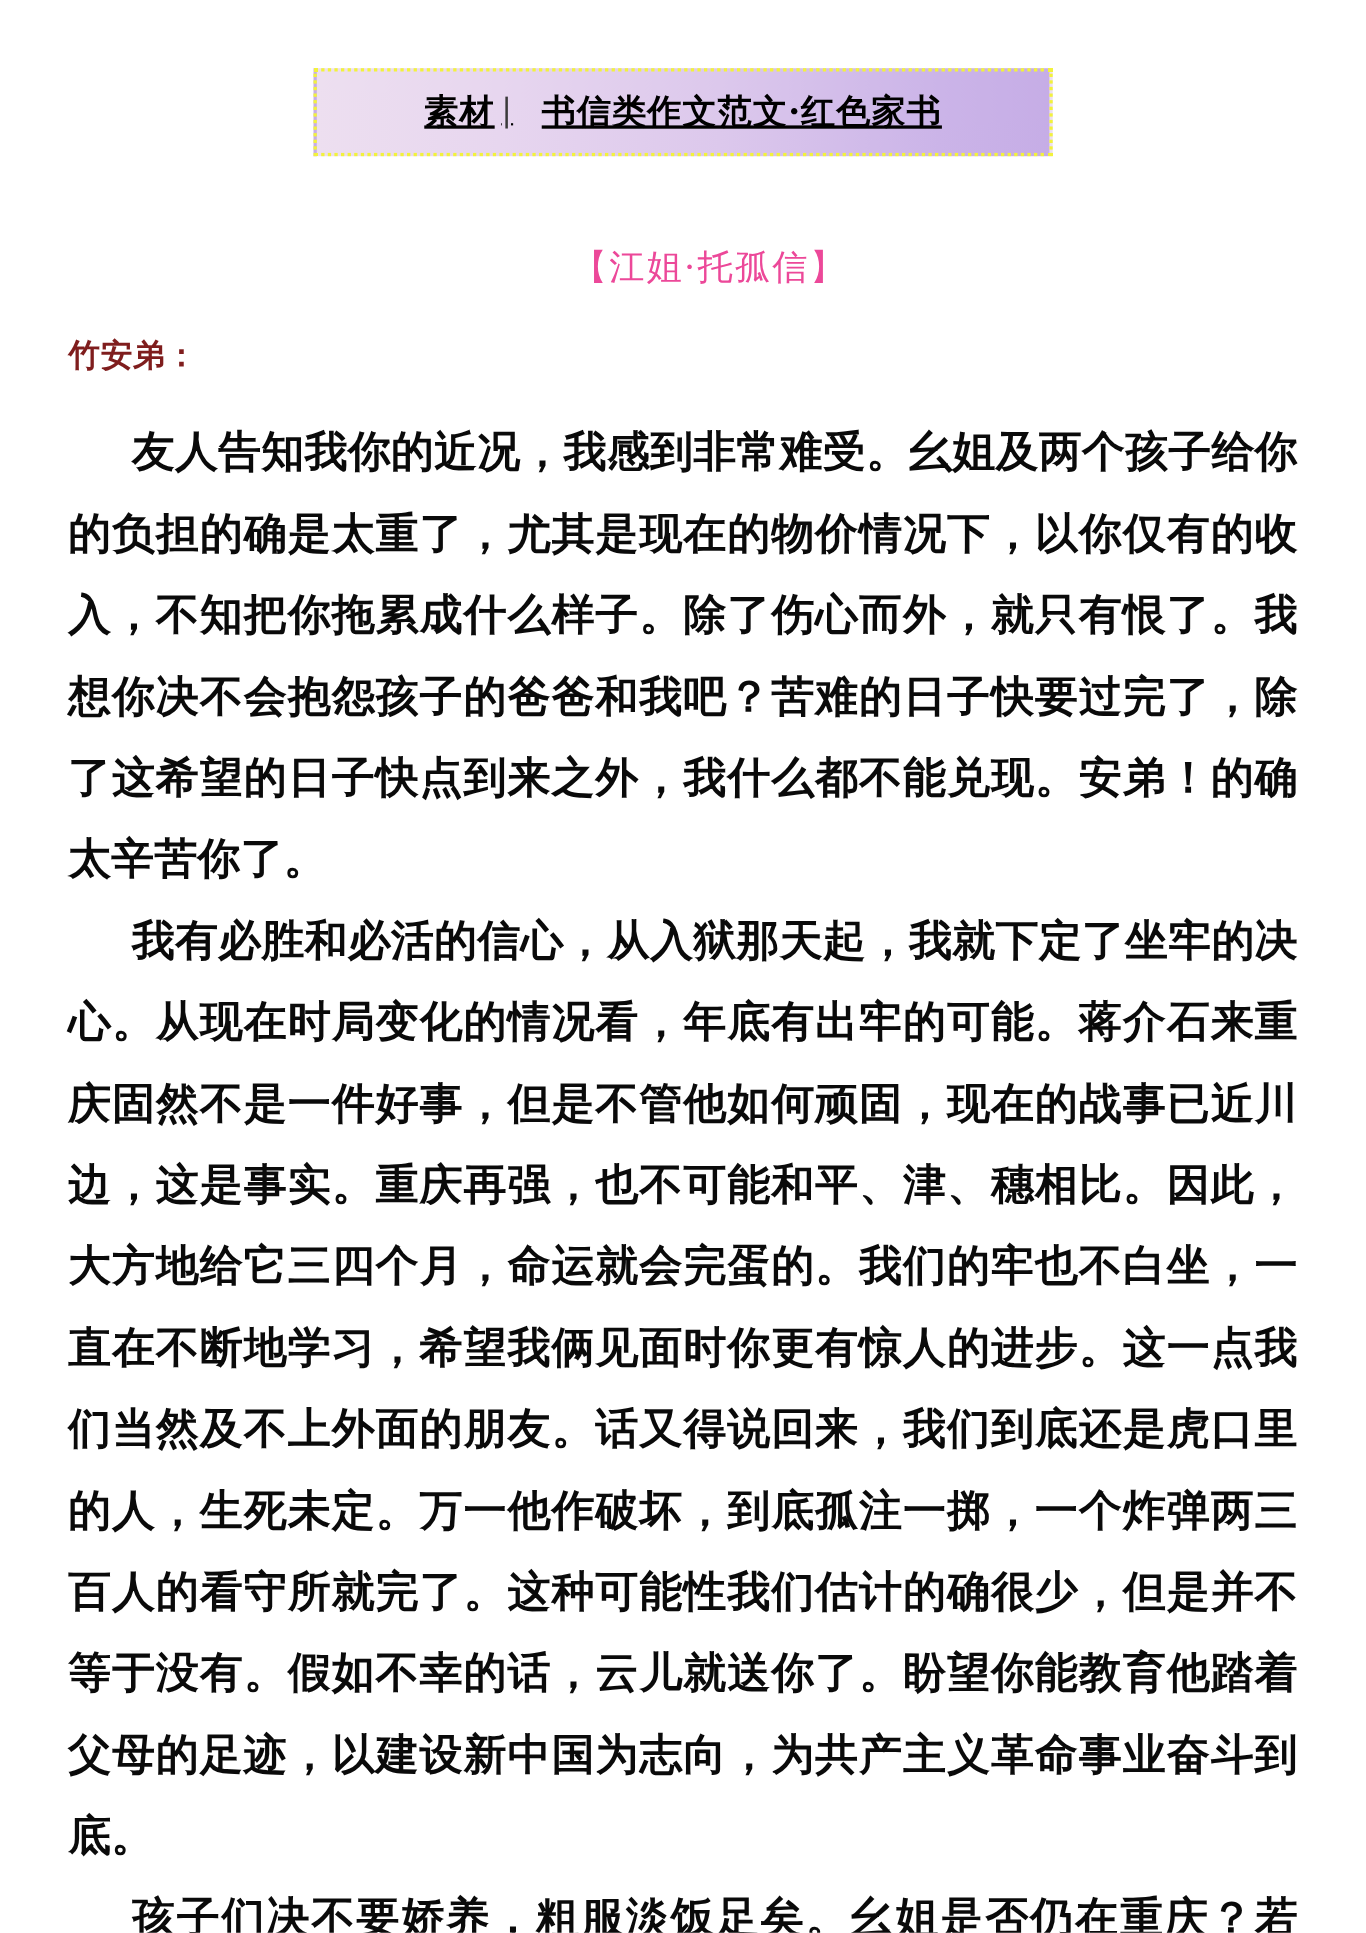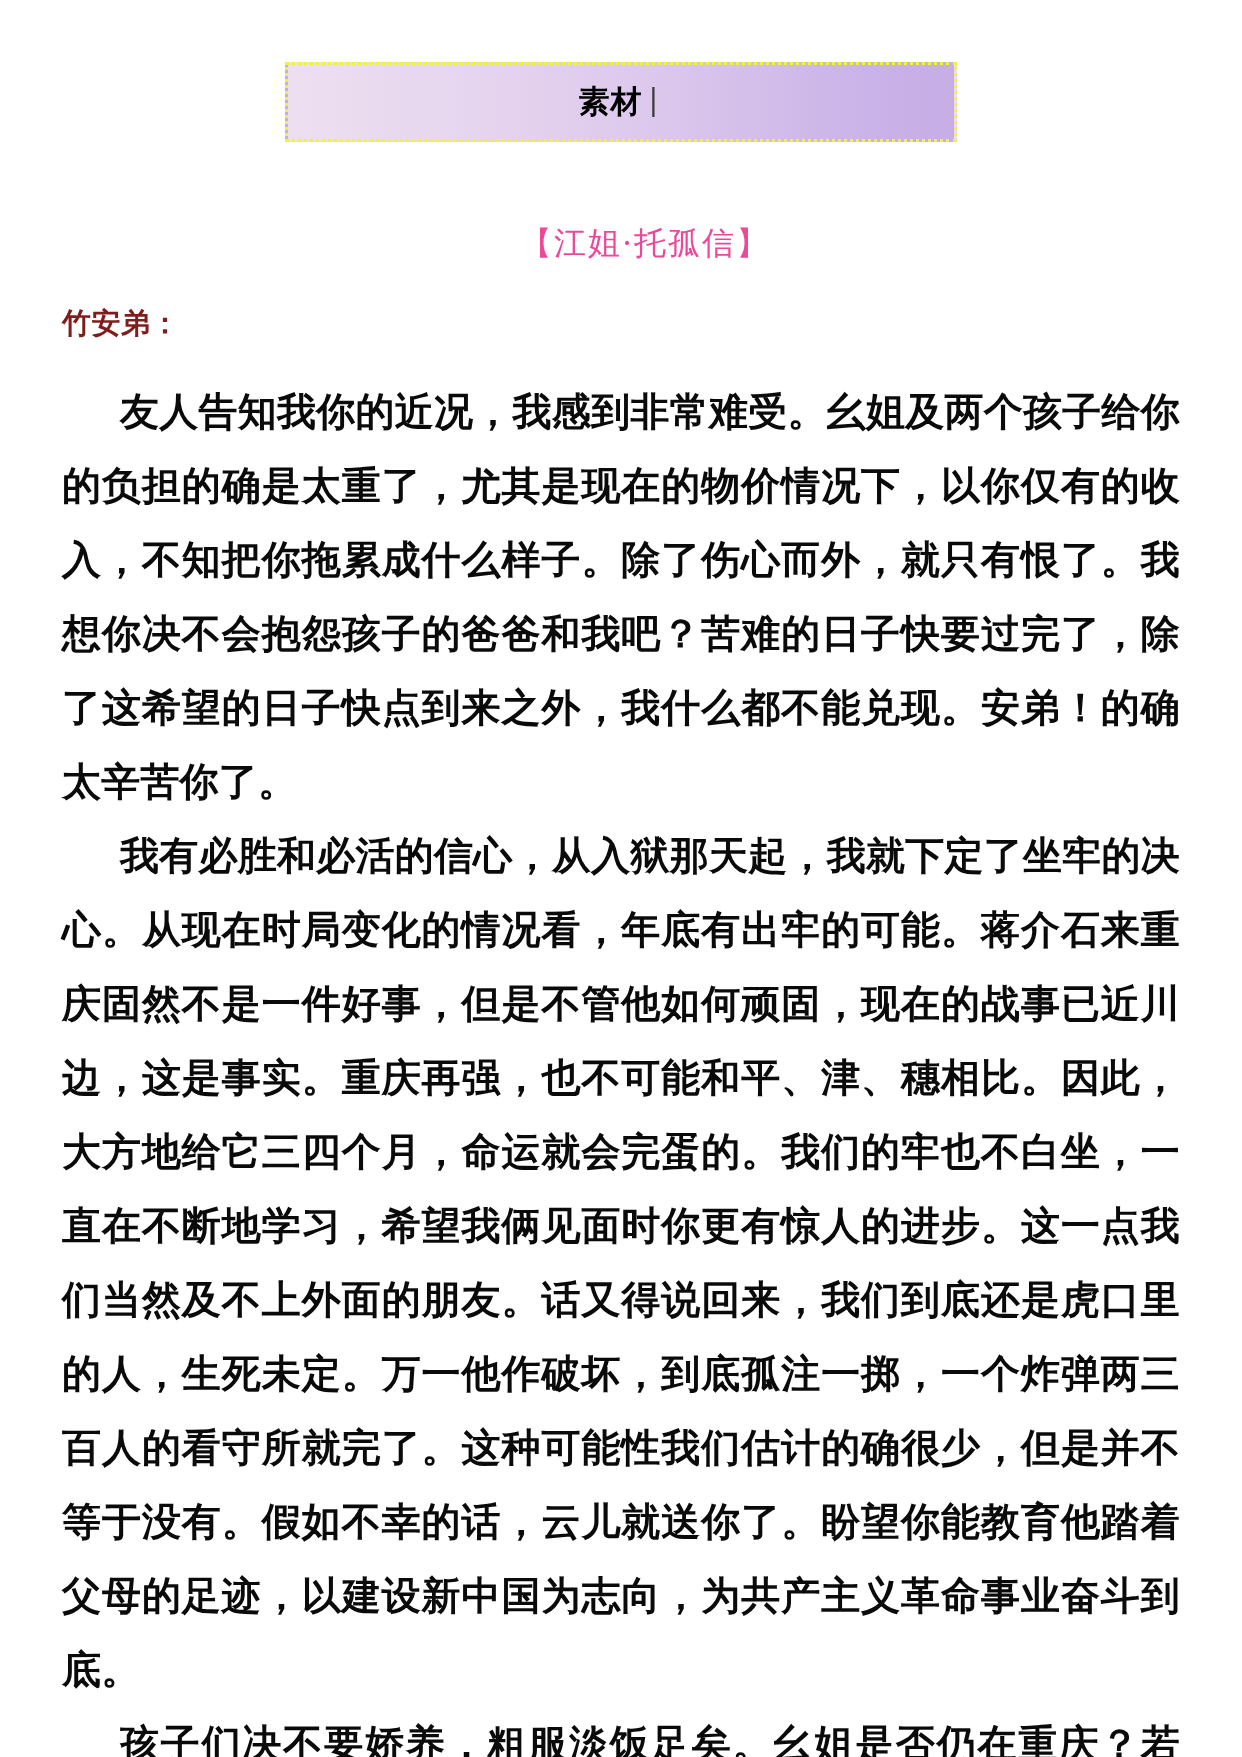--- a/index.html
+++ b/index.html
@@ -23,20 +23,21 @@
   }
 
   
   .banner-wrap {
     position: absolute;
     left: 0;
     top: 62px;
     width: 1242px;
     display: flex;
     justify-content: center;
+    text-decoration: underline;
   }
   .banner {
     width: 672px;
     height: 80px;
     box-sizing: border-box;
     background: linear-gradient(to right, #eddff0 0%, #e7d6ef 25%, #dcc8ec 55%, #cbb4e8 85%, #c6ade6 100%);
     border: 3px dotted #f2f23c;
     display: flex;
     align-items: center;
     justify-content: center;
@@ -110,20 +111,21 @@
 </head>
 <body>
 
 <div class="page">
 
   <div class="banner-wrap">
     <div class="banner">
       <div class="banner-title">
         <span class="seg-a">素材</span>
         <span class="seg-bar">|</span>
+        <span class="seg-b">书信类作文范文·红色家书</span>
       </div>
     </div>
   </div>
 
   <div class="section-title">【江姐·托孤信】</div>
 
   <div class="letter">
     <div class="salutation">竹安弟：</div>
     <p class="para first">友人告知我你的近况，我感到非常难受。幺姐及两个孩子给你的负担的确是太重了，尤其是现在的物价情况下，以你仅有的收入，不知把你拖累成什么样子。除了伤心而外，就只有恨了。我想你决不会抱怨孩子的爸爸和我吧？苦难的日子快要过完了，除了这希望的日子快点到来之外，我什么都不能兑现。安弟！的确太辛苦你了。</p>
     <p class="para">我有必胜和必活的信心，从入狱那天起，我就下定了坐牢的决心。从现在时局变化的情况看，年底有出牢的可能。蒋介石来重庆固然不是一件好事，但是不管他如何顽固，现在的战事已近川边，这是事实。重庆再强，也不可能和平、津、穗相比。因此，大方地给它三四个月，命运就会完蛋的。我们的牢也不白坐，一直在不断地学习，希望我俩见面时你更有惊人的进步。这一点我们当然及不上外面的朋友。话又得说回来，我们到底还是虎口里的人，生死未定。万一他作破坏，到底孤注一掷，一个炸弹两三百人的看守所就完了。这种可能性我们估计的确很少，但是并不等于没有。假如不幸的话，云儿就送你了。盼望你能教育他踏着父母的足迹，以建设新中国为志向，为共产主义革命事业奋斗到底。</p>

